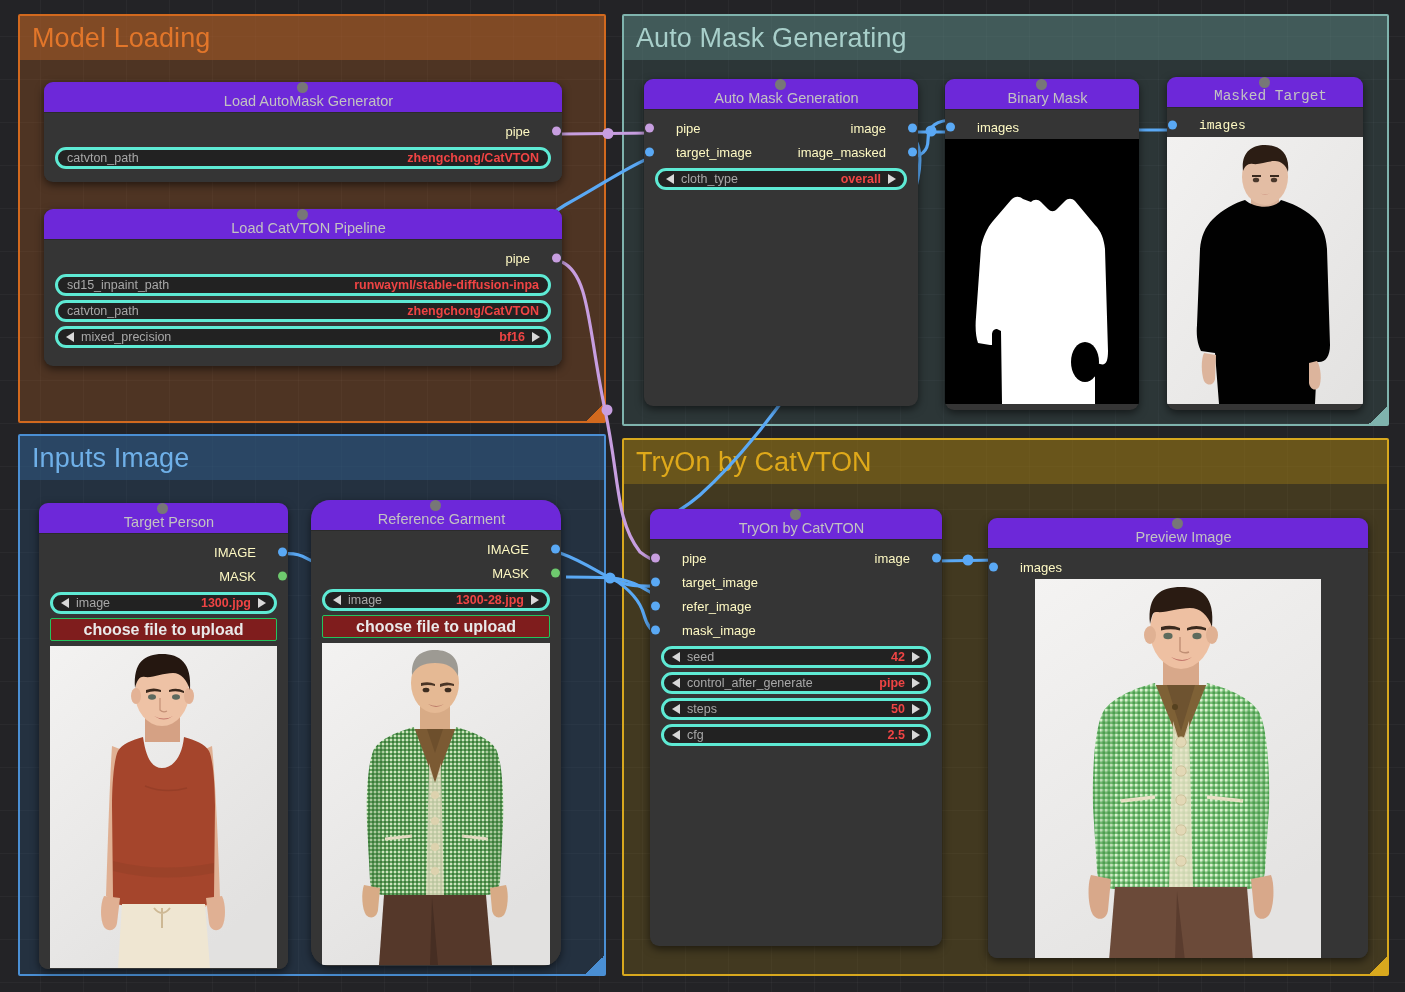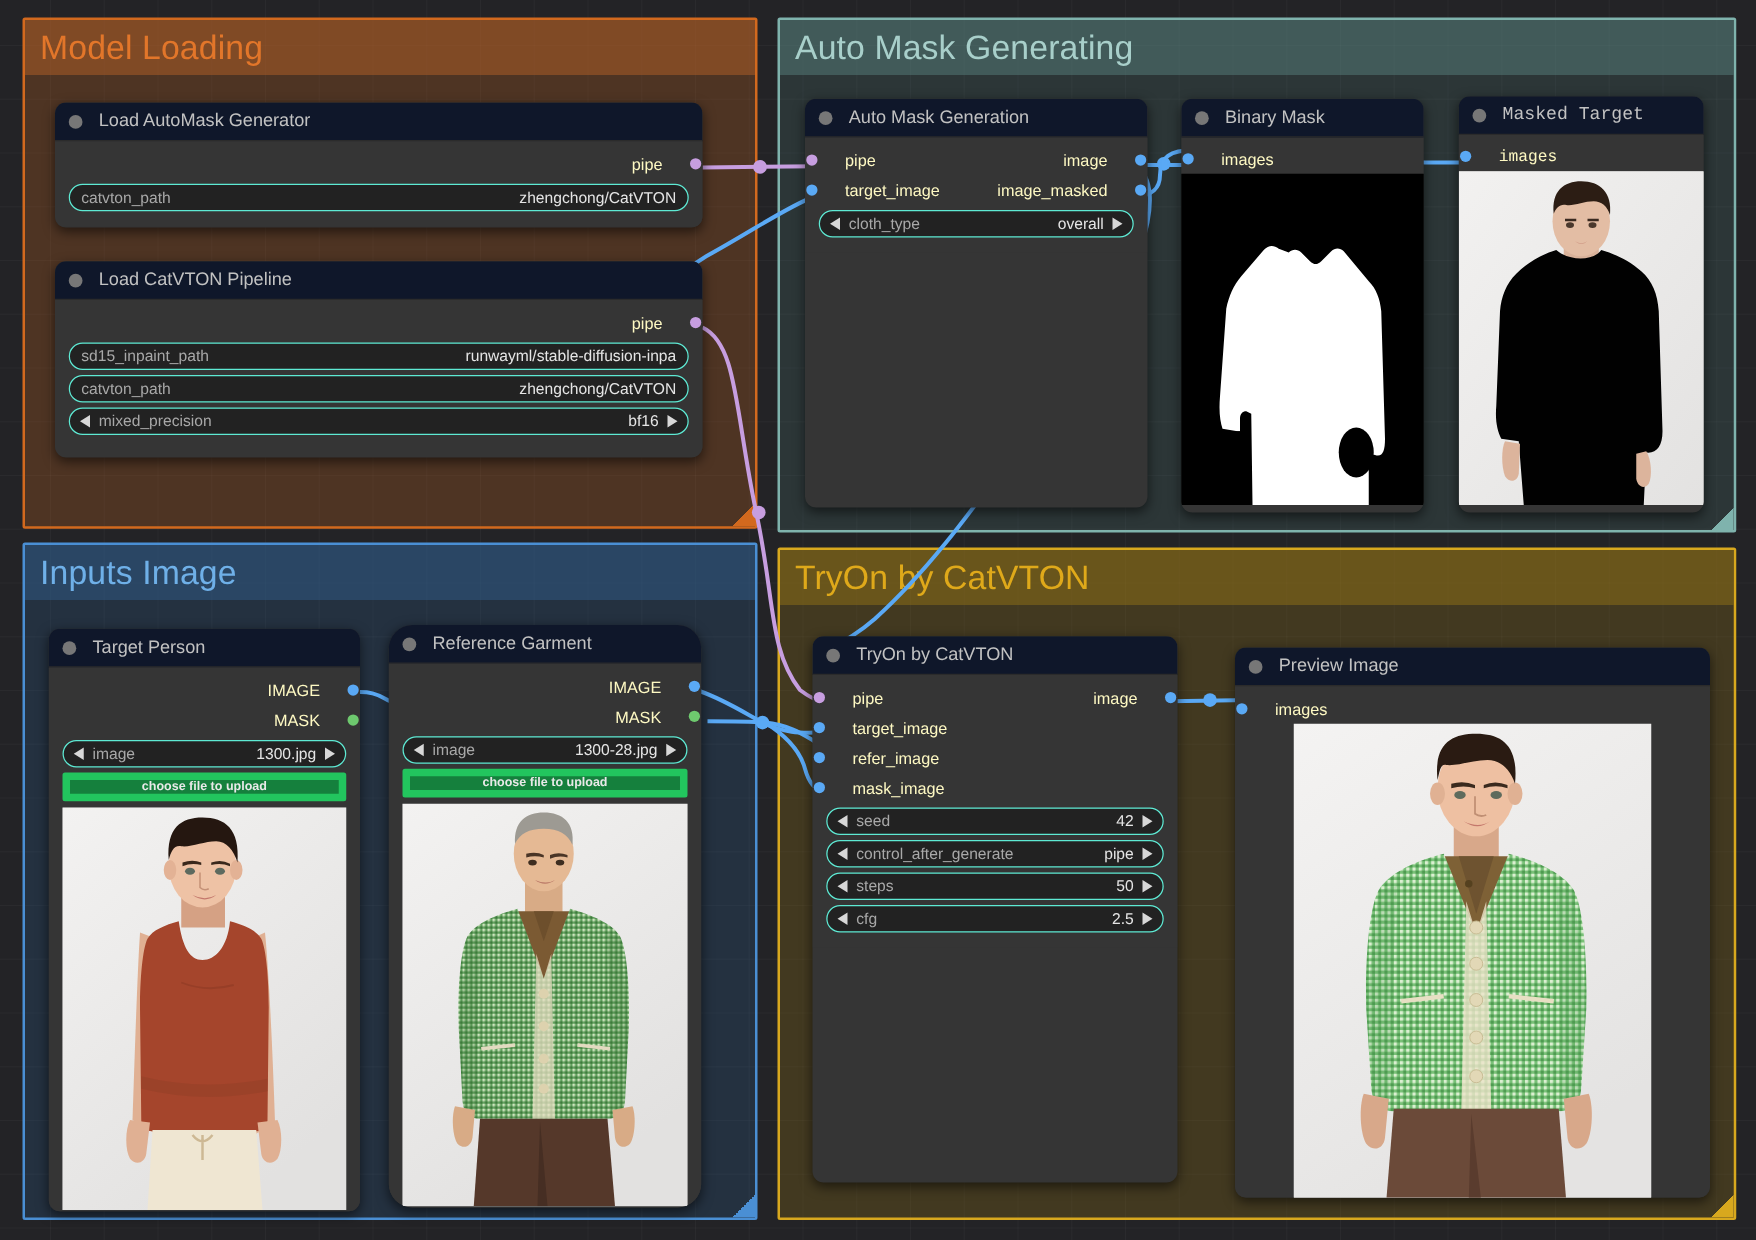--- a/index.html
+++ b/index.html
@@ -47,22 +47,23 @@
     position: absolute;
     background: #353535;
     border-radius: 9px;
     box-shadow: 0 3px 9px rgba(0,0,0,0.55);
     overflow: hidden;
   }
   .node-header {
     height: 31px;
     display: flex; align-items: center;
     padding-left: 11px;
-    background: #0f172a;
+    background: #6d28d9;
     border-bottom: 1px solid #2b2b2b;
+    flex-direction: column;
   }
   .node-dot {
     width: 11px; height: 11px; border-radius: 50%;
     background: #777; margin-right: 13px; flex: none;
   }
   .node-title {
     color: #c2c2c2; font-size: 14.5px; white-space: nowrap;
   }
   .node-body { padding: 6px 0 8px 0; background: #353535; }
 
@@ -86,48 +87,48 @@
   .port.mask  { background: #6ec96e; }
   .port.pipe  { background: #c79ee0; }
   .slot-in { padding-left: 18px; }
   .slot-out-lbl { padding-right: 18px; }
 
   
   .widget {
     margin: 4px 11px;
     height: 22px;
     background: #222222;
-    border: 1px solid #5eead4;
+    border: 3px solid #5eead4;
     border-radius: 11px;
     display: flex; align-items: center;
     padding: 0 9px;
     font-size: 12.5px;
     position: relative;
   }
   .widget .wname { color: #a8a8a8; }
-  .widget .wval  { color: #e5e5e5; font-weight: normal; margin-left: auto; }
+  .widget .wval  { color: #ef4444; font-weight: bold; margin-left: auto; }
   .widget.combo .wname { margin-left: 14px; }
   .widget.combo .wval { margin-right: 14px; }
   .arrow-l, .arrow-r {
     position: absolute; top: 50%; transform: translateY(-50%);
     width: 0; height: 0;
     border-top: 5px solid transparent;
     border-bottom: 5px solid transparent;
   }
   .arrow-l { left: 8px; border-right: 8px solid #d8d8d8; }
   .arrow-r { right: 8px; border-left: 8px solid #d8d8d8; }
 
   .upload-btn {
     margin: 4px 11px;
     height: 23px;
-    background: #15803d;
-    border: 6px solid #22c55e;
+    background: #7f1d1d;
+    border: 1px solid #22c55e;
     border-radius: 2px;
     display: flex; align-items: center; justify-content: center;
-    color: #e9e9e9; font-size: 10px; font-weight: bold;
+    color: #e9e9e9; font-size: 16px; font-weight: bold;
   }
 
   
   .imgbox {
     margin: 5px 11px 0 11px;
     background: #eceaea;
     overflow: hidden;
     position: relative;
   }
   .imgbox.flush { margin: 0; }

